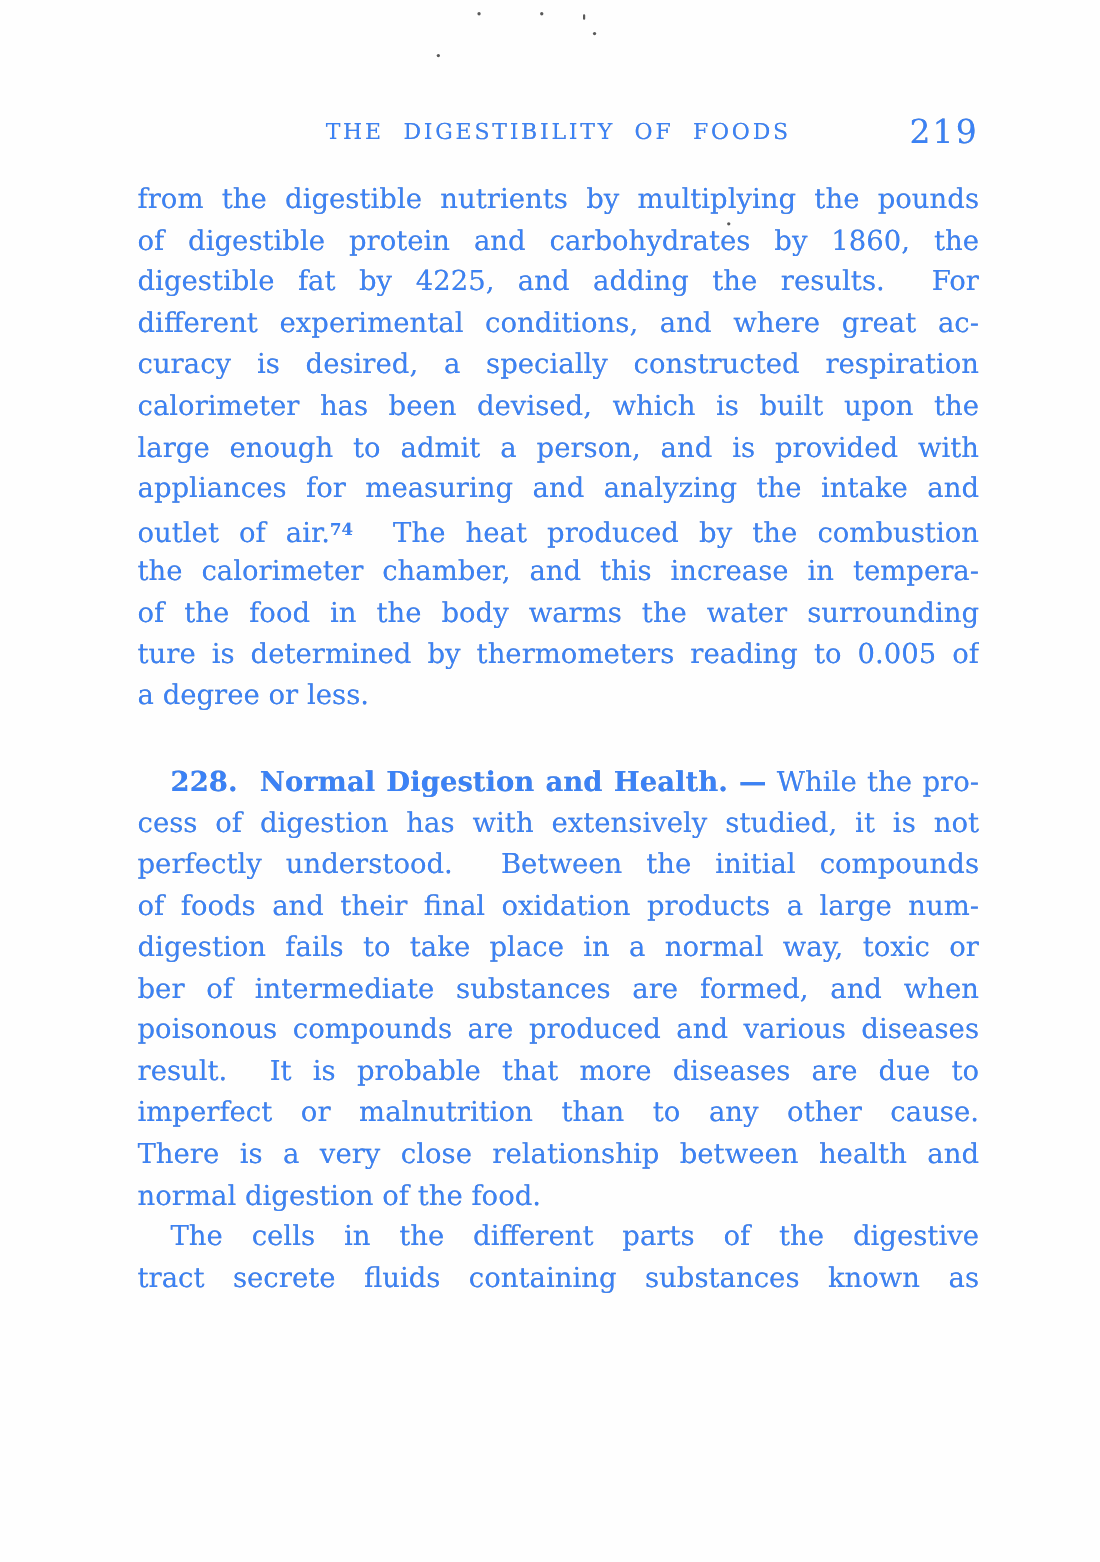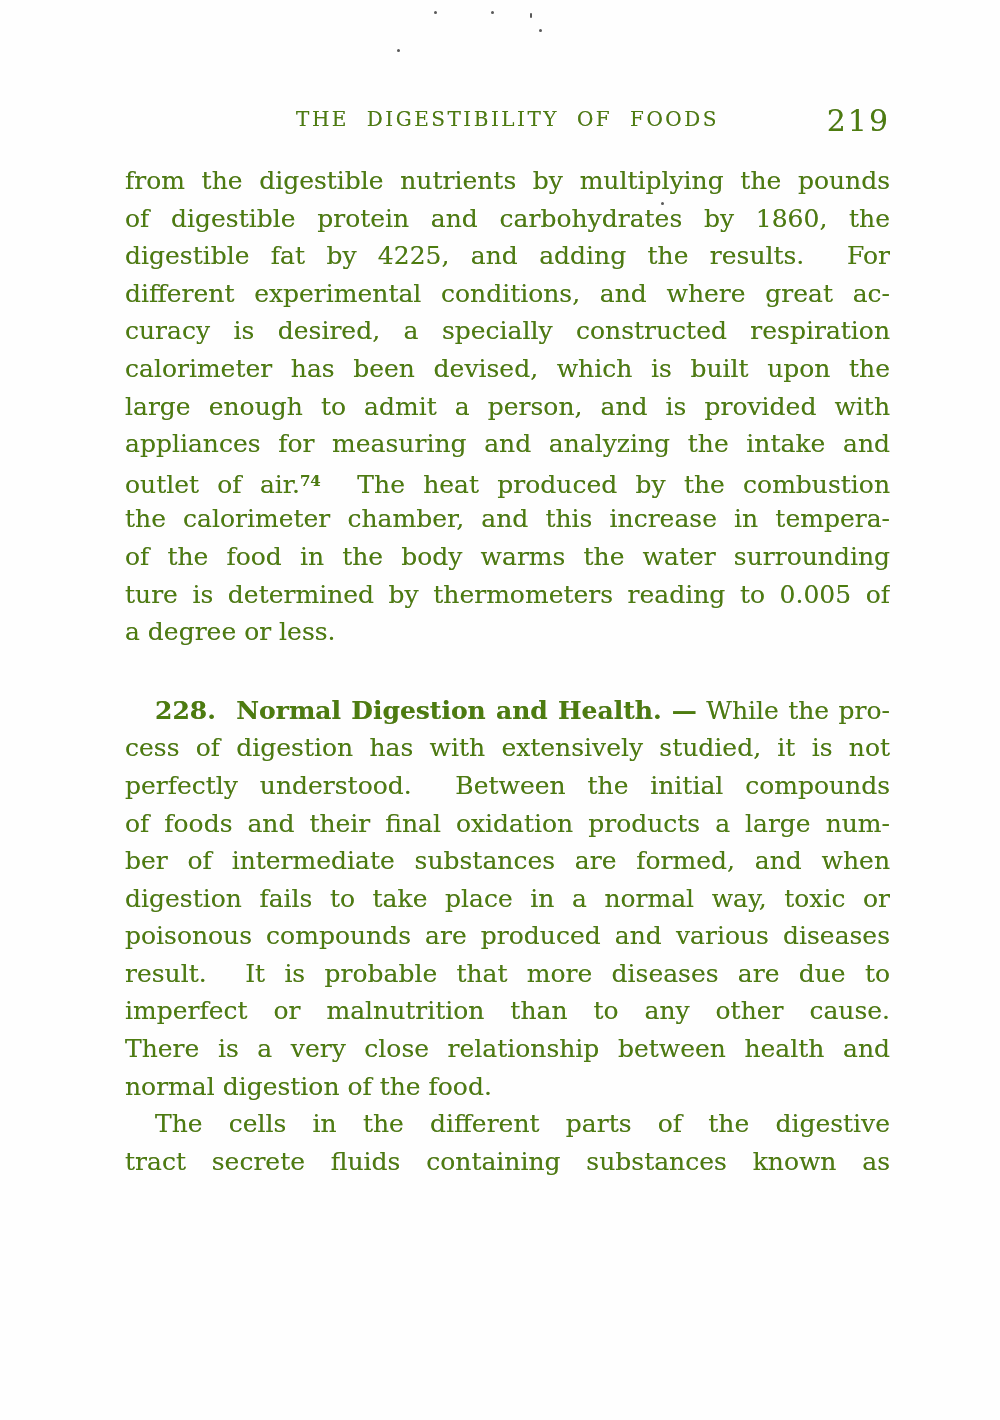--- a/index.html
+++ b/index.html
@@ -2,21 +2,21 @@
 <html><head>
 <meta charset="utf-8">
 <style>
   html, body { margin: 0; padding: 0; background: #ffffff; }
 
   .page {
     position: relative;
     width: 1000px;
     height: 1420px;
     background: #fefefe;
-    color: #4d7c0f;
+    color: #3b82f6;
     font-family: "DejaVu Serif", serif;
     overflow: hidden;
     text-shadow: 0 0 0.5px rgba(0,0,0,0.35);
   }
 
   
   .running-head {
     position: absolute;
     top: 103px;
     left: 125px;
@@ -111,22 +111,22 @@
         <div class="line"><span class="">the calorimeter chamber, and this increase in tempera-</span></div>
         <div class="line"><span class="">of the food in the body warms the water surrounding</span></div>
         <div class="line"><span class="">ture is determined by thermometers reading to 0.005 of</span></div>
         <div class="line last"><span class="">a degree or less.</span></div>
       </div>
       <div class="paragraph">
         <div class="line indent"><span class="bold ">228.&nbsp; Normal Digestion and Health. —</span><span class=""> While the pro-</span></div>
         <div class="line"><span class="">cess of digestion has with extensively studied, it is not</span></div>
         <div class="line"><span class="">perfectly understood.&nbsp; Between the initial compounds</span></div>
         <div class="line"><span class="">of foods and their final oxidation products a large num-</span></div>
+        <div class="line"><span class="">digestion fails to take place in a normal way, toxic or</span></div>
         <div class="line"><span class="">ber of intermediate substances are formed, and when</span></div>
-        <div class="line"><span class="">digestion fails to take place in a normal way, toxic or</span></div>
         <div class="line"><span class="">poisonous compounds are produced and various diseases</span></div>
         <div class="line"><span class="">result.&nbsp; It is probable that more diseases are due to</span></div>
         <div class="line"><span class="">imperfect or malnutrition than to any other cause.</span></div>
         <div class="line"><span class="">There is a very close relationship between health and</span></div>
         <div class="line last"><span class="">normal digestion of the food.</span></div>
       </div>
       <div class="paragraph">
         <div class="line indent"><span class="">The cells in the different parts of the digestive</span></div>
         <div class="line"><span class="">tract secrete fluids containing substances known as</span></div>
       </div>

